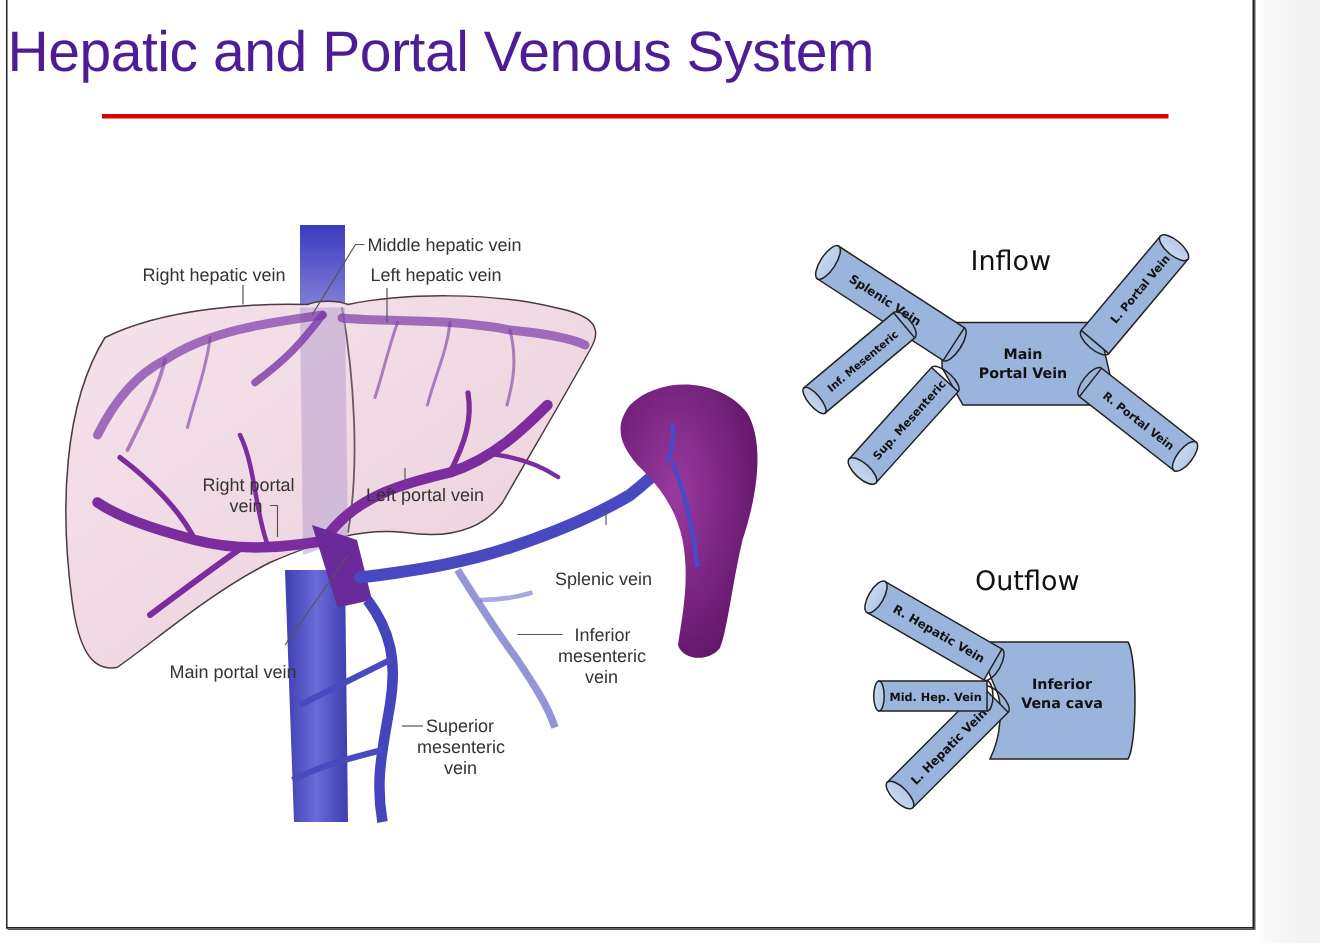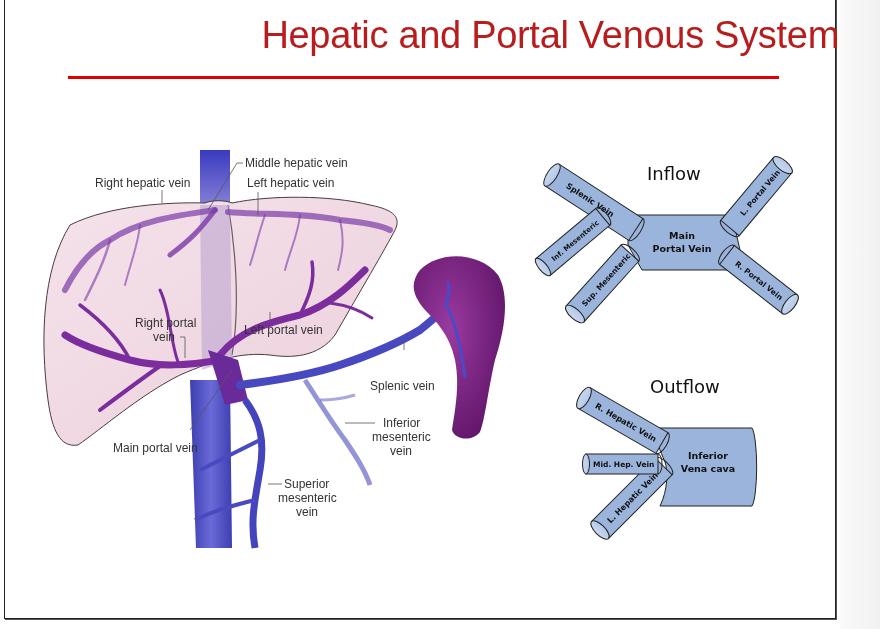--- a/index.html
+++ b/index.html
@@ -12,22 +12,22 @@
     position: absolute; left: 840px; top: 0; width: 40px; height: 629px;
     background: linear-gradient(to right, #fafafa, #f1f1f1);
   }
   .slide {
     position: absolute; left: 4px; top: -2px; width: 830px; height: 620px;
     border: 1.5px solid #222; border-top: none;
     box-shadow: 1px 1px 0 #555;
     background: #ffffff;
   }
   .title {
-    position: absolute; left: 0; top: 16px; width: 834px; text-align: right;
-    font-size: 38px; color: #b91c1c; letter-spacing: -0.3px;
+    position: absolute; left: 0; top: 16px; width: 834px; text-align: left;
+    font-size: 38px; color: #4c1d95; letter-spacing: -0.3px;
     font-family: "Liberation Sans", sans-serif;
   }
   .title-rule {
     position: absolute; left: 63px; top: 78px; width: 711px; height: 3px;
     background: #e00000;
   }
   .illus { position: absolute; left: 0; top: 0; width: 880px; height: 629px; }
   .lbl { font-family: "Liberation Sans", sans-serif; font-size: 12px; fill: #333; }
   .dlbl { font-family: "DejaVu Sans", sans-serif; font-weight: bold; fill: #111; }
   .dhead { font-family: "DejaVu Sans", sans-serif; font-size: 18px; fill: #111; }

